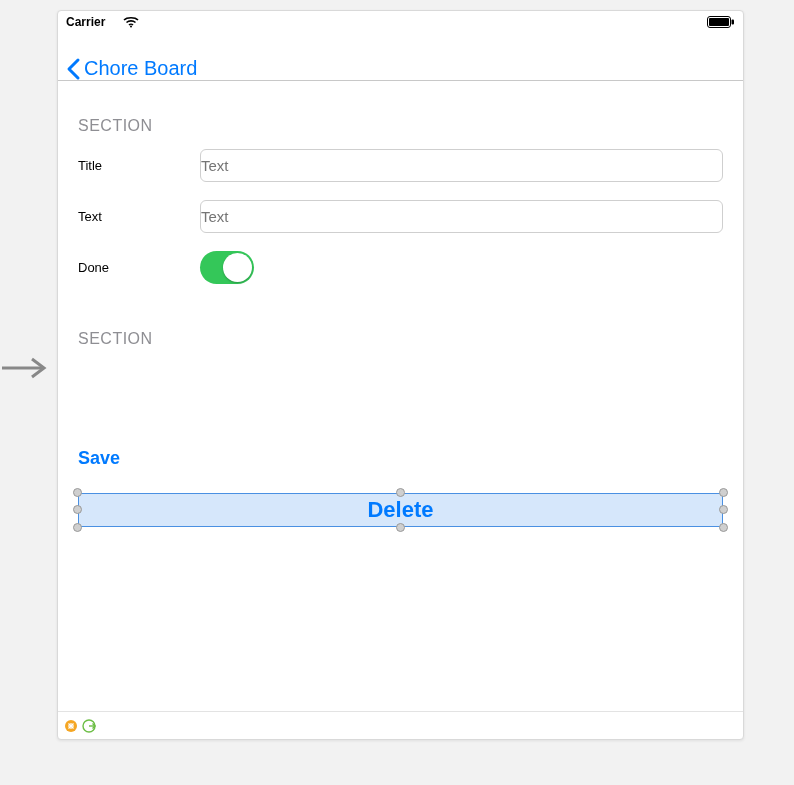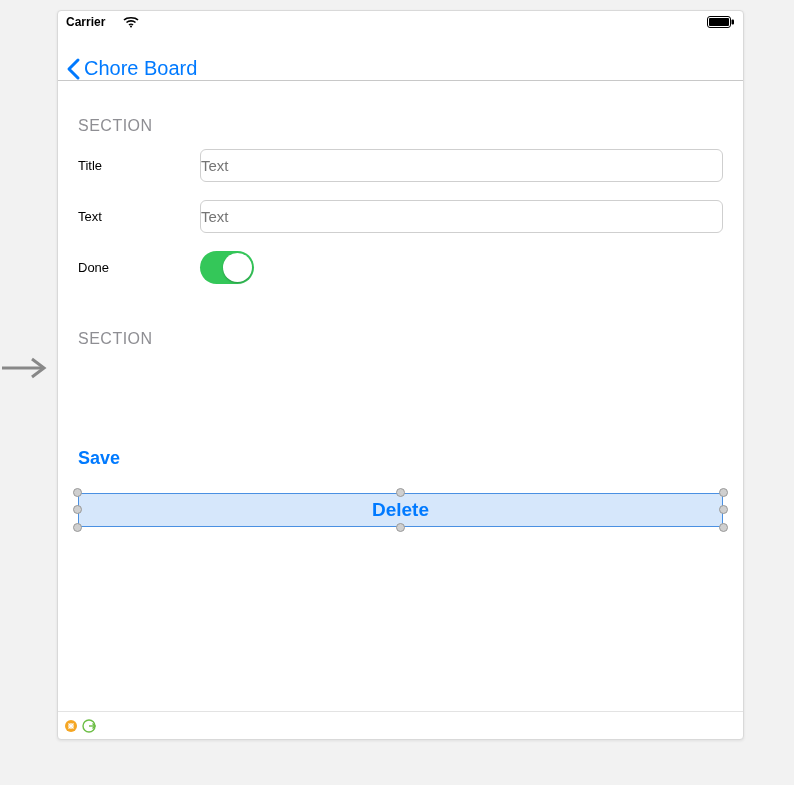--- a/index.html
+++ b/index.html
@@ -156,21 +156,21 @@
     .delete-wrap {
       position: relative;
       margin-top: 6px;
     }
     .delete-button {
       width: 100%;
       height: 34px;
       background: #d6e7fb;
       border: 1.5px solid #4a90e2;
       color: #007aff;
-      font-size: 19px;
+      font-size: 22px;
       font-weight: 600;
       cursor: pointer;
       display: flex;
       align-items: center;
       justify-content: center;
     }
     .sel-handle {
       position: absolute;
       width: 9px;
       height: 9px;

